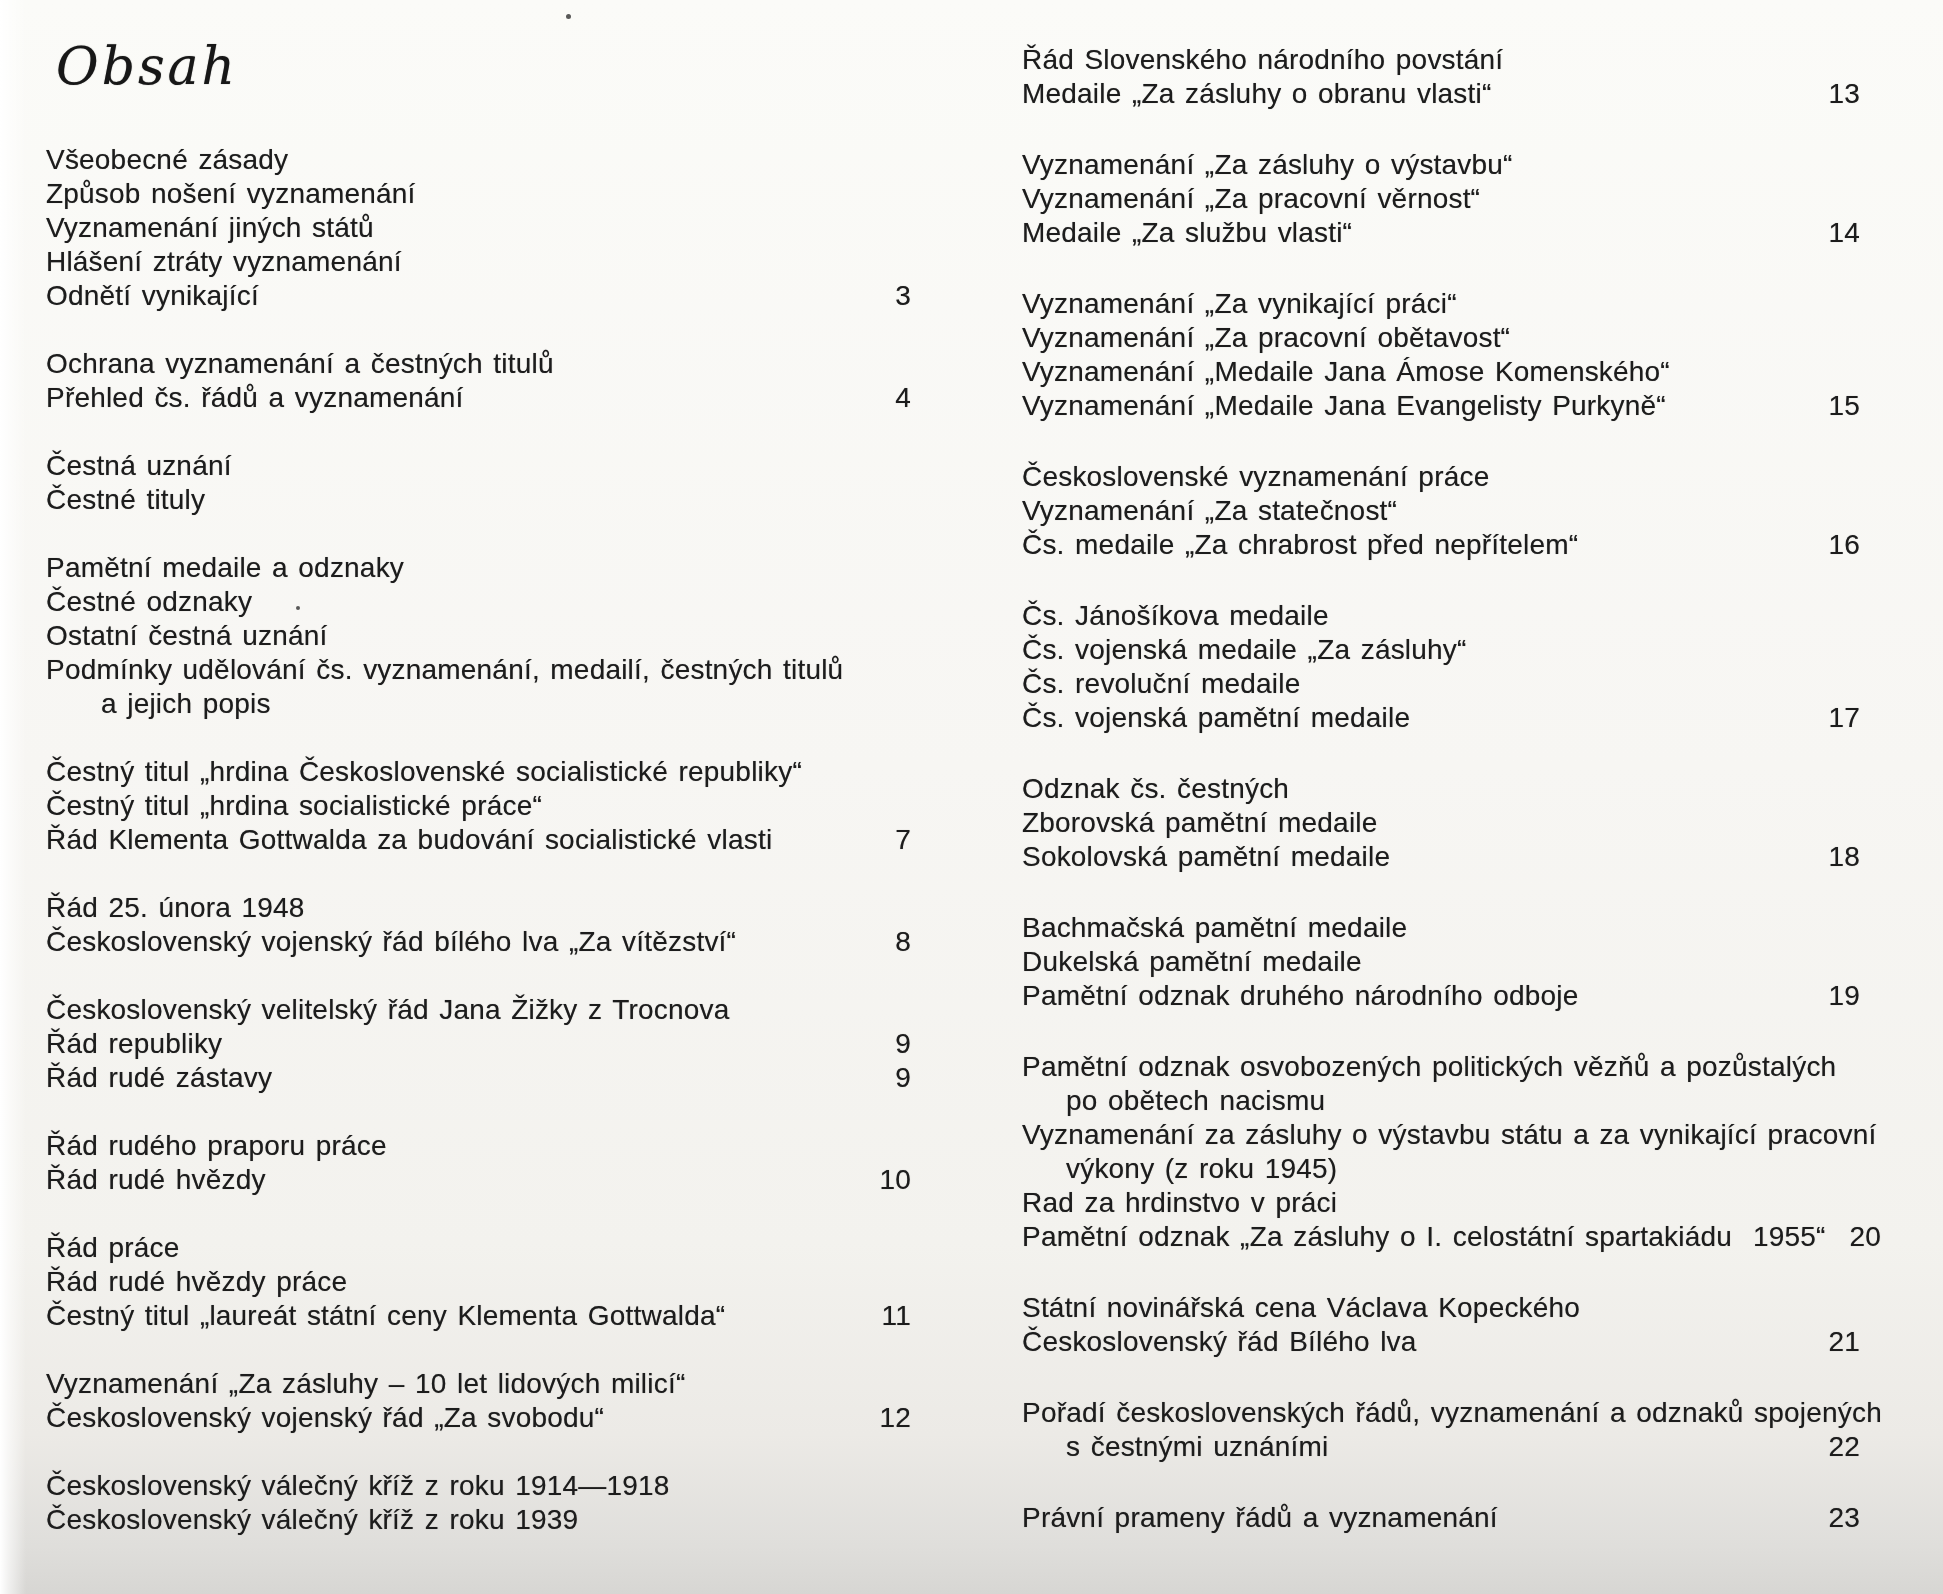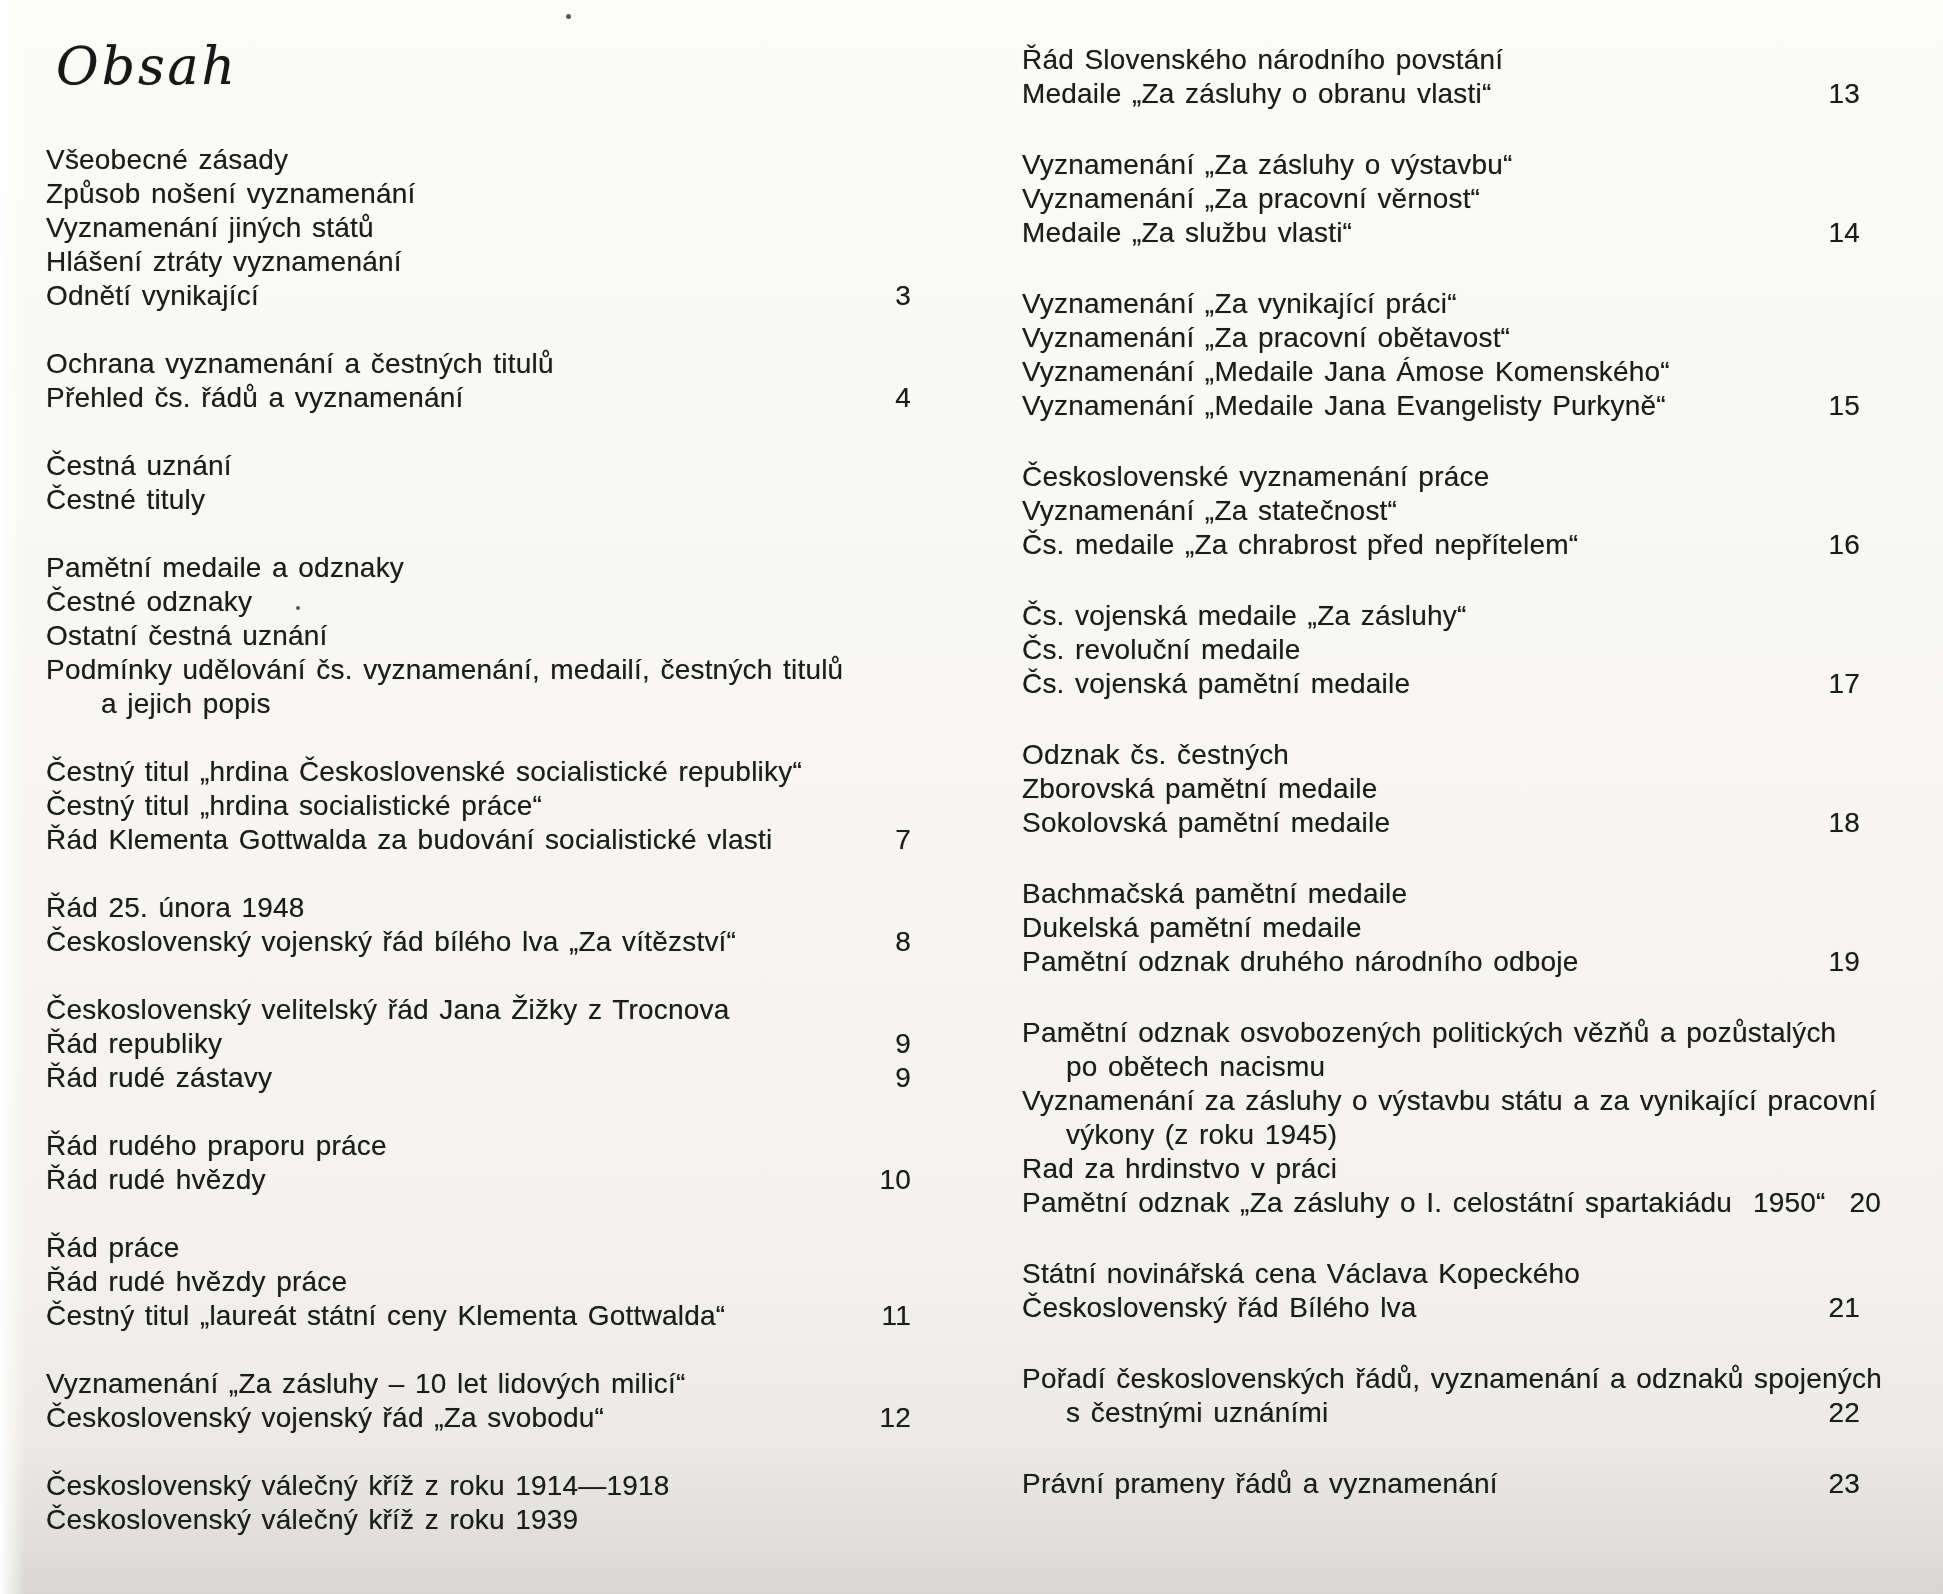--- a/index.html
+++ b/index.html
@@ -144,41 +144,42 @@
         <div class="row"><span class="txt">Vyznamenání „Za pracovní obětavost“</span></div>
         <div class="row"><span class="txt">Vyznamenání „Medaile Jana Ámose Komenského“</span></div>
         <div class="row"><span class="txt">Vyznamenání „Medaile Jana Evangelisty Purkyně“</span><span class="pg">15</span></div>
       </div>
       <div class="group">
         <div class="row"><span class="txt">Československé vyznamenání práce</span></div>
         <div class="row"><span class="txt">Vyznamenání „Za statečnost“</span></div>
         <div class="row"><span class="txt">Čs. medaile „Za chrabrost před nepřítelem“</span><span class="pg">16</span></div>
       </div>
       <div class="group">
+        <div class="row"><span class="txt">Čs. Jánošíkova medaile</span></div>
         <div class="row"><span class="txt">Čs. vojenská medaile „Za zásluhy“</span></div>
         <div class="row"><span class="txt">Čs. revoluční medaile</span></div>
         <div class="row"><span class="txt">Čs. vojenská pamětní medaile</span><span class="pg">17</span></div>
       </div>
       <div class="group">
         <div class="row"><span class="txt">Odznak čs. čestných</span></div>
         <div class="row"><span class="txt">Zborovská pamětní medaile</span></div>
         <div class="row"><span class="txt">Sokolovská pamětní medaile</span><span class="pg">18</span></div>
       </div>
       <div class="group">
         <div class="row"><span class="txt">Bachmačská pamětní medaile</span></div>
         <div class="row"><span class="txt">Dukelská pamětní medaile</span></div>
         <div class="row"><span class="txt">Pamětní odznak druhého národního odboje</span><span class="pg">19</span></div>
       </div>
       <div class="group">
         <div class="row"><span class="txt">Pamětní odznak osvobozených politických vězňů a pozůstalých</span></div>
         <div class="row indent"><span class="txt">po obětech nacismu</span></div>
         <div class="row"><span class="txt">Vyznamenání za zásluhy o výstavbu státu a za vynikající pracovní</span></div>
         <div class="row indent"><span class="txt">výkony (z roku 1945)</span></div>
         <div class="row"><span class="txt">Rad za hrdinstvo v práci</span></div>
-        <div class="row"><span class="txt">Pamětní odznak „Za zásluhy o I. celostátní spartakiádu  1950“</span><span class="pg">20</span></div>
+        <div class="row"><span class="txt">Pamětní odznak „Za zásluhy o I. celostátní spartakiádu  1955“</span><span class="pg">20</span></div>
       </div>
       <div class="group">
         <div class="row"><span class="txt">Státní novinářská cena Václava Kopeckého</span></div>
         <div class="row"><span class="txt">Československý řád Bílého lva</span><span class="pg">21</span></div>
       </div>
       <div class="group">
         <div class="row"><span class="txt">Pořadí československých řádů, vyznamenání a odznaků spojených</span></div>
         <div class="row indent"><span class="txt">s čestnými uznáními</span><span class="pg">22</span></div>
       </div>
       <div class="group">

